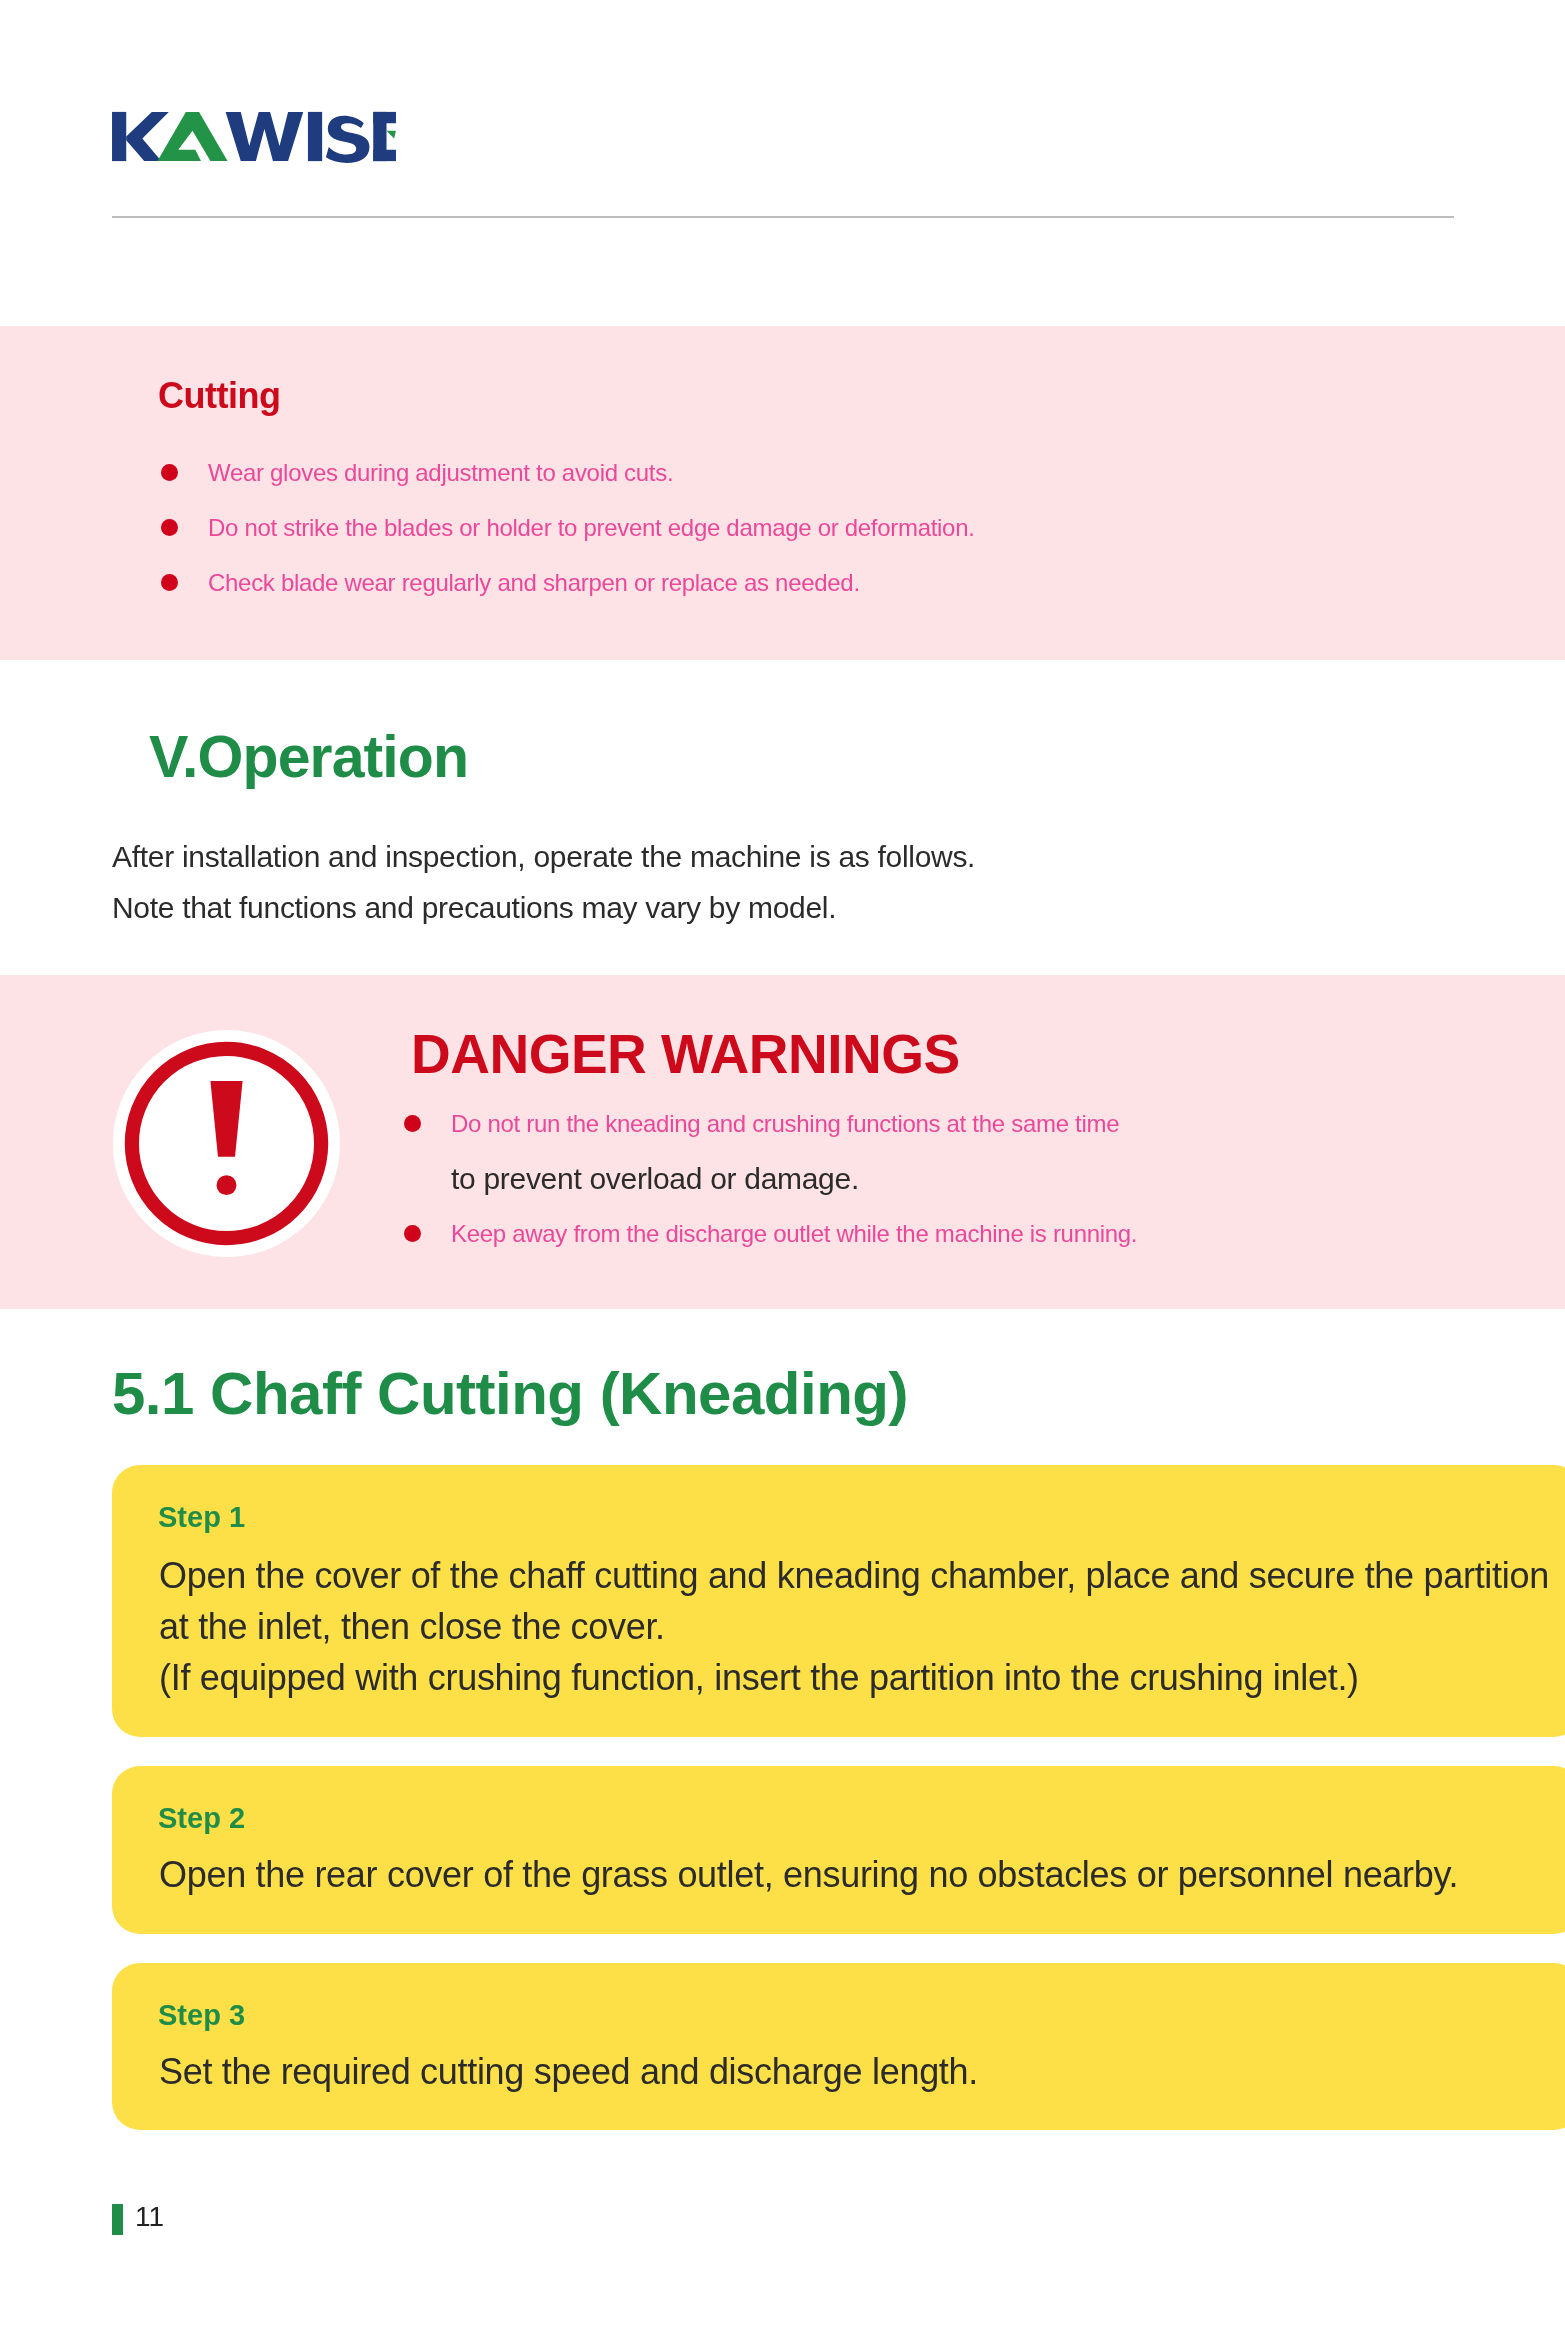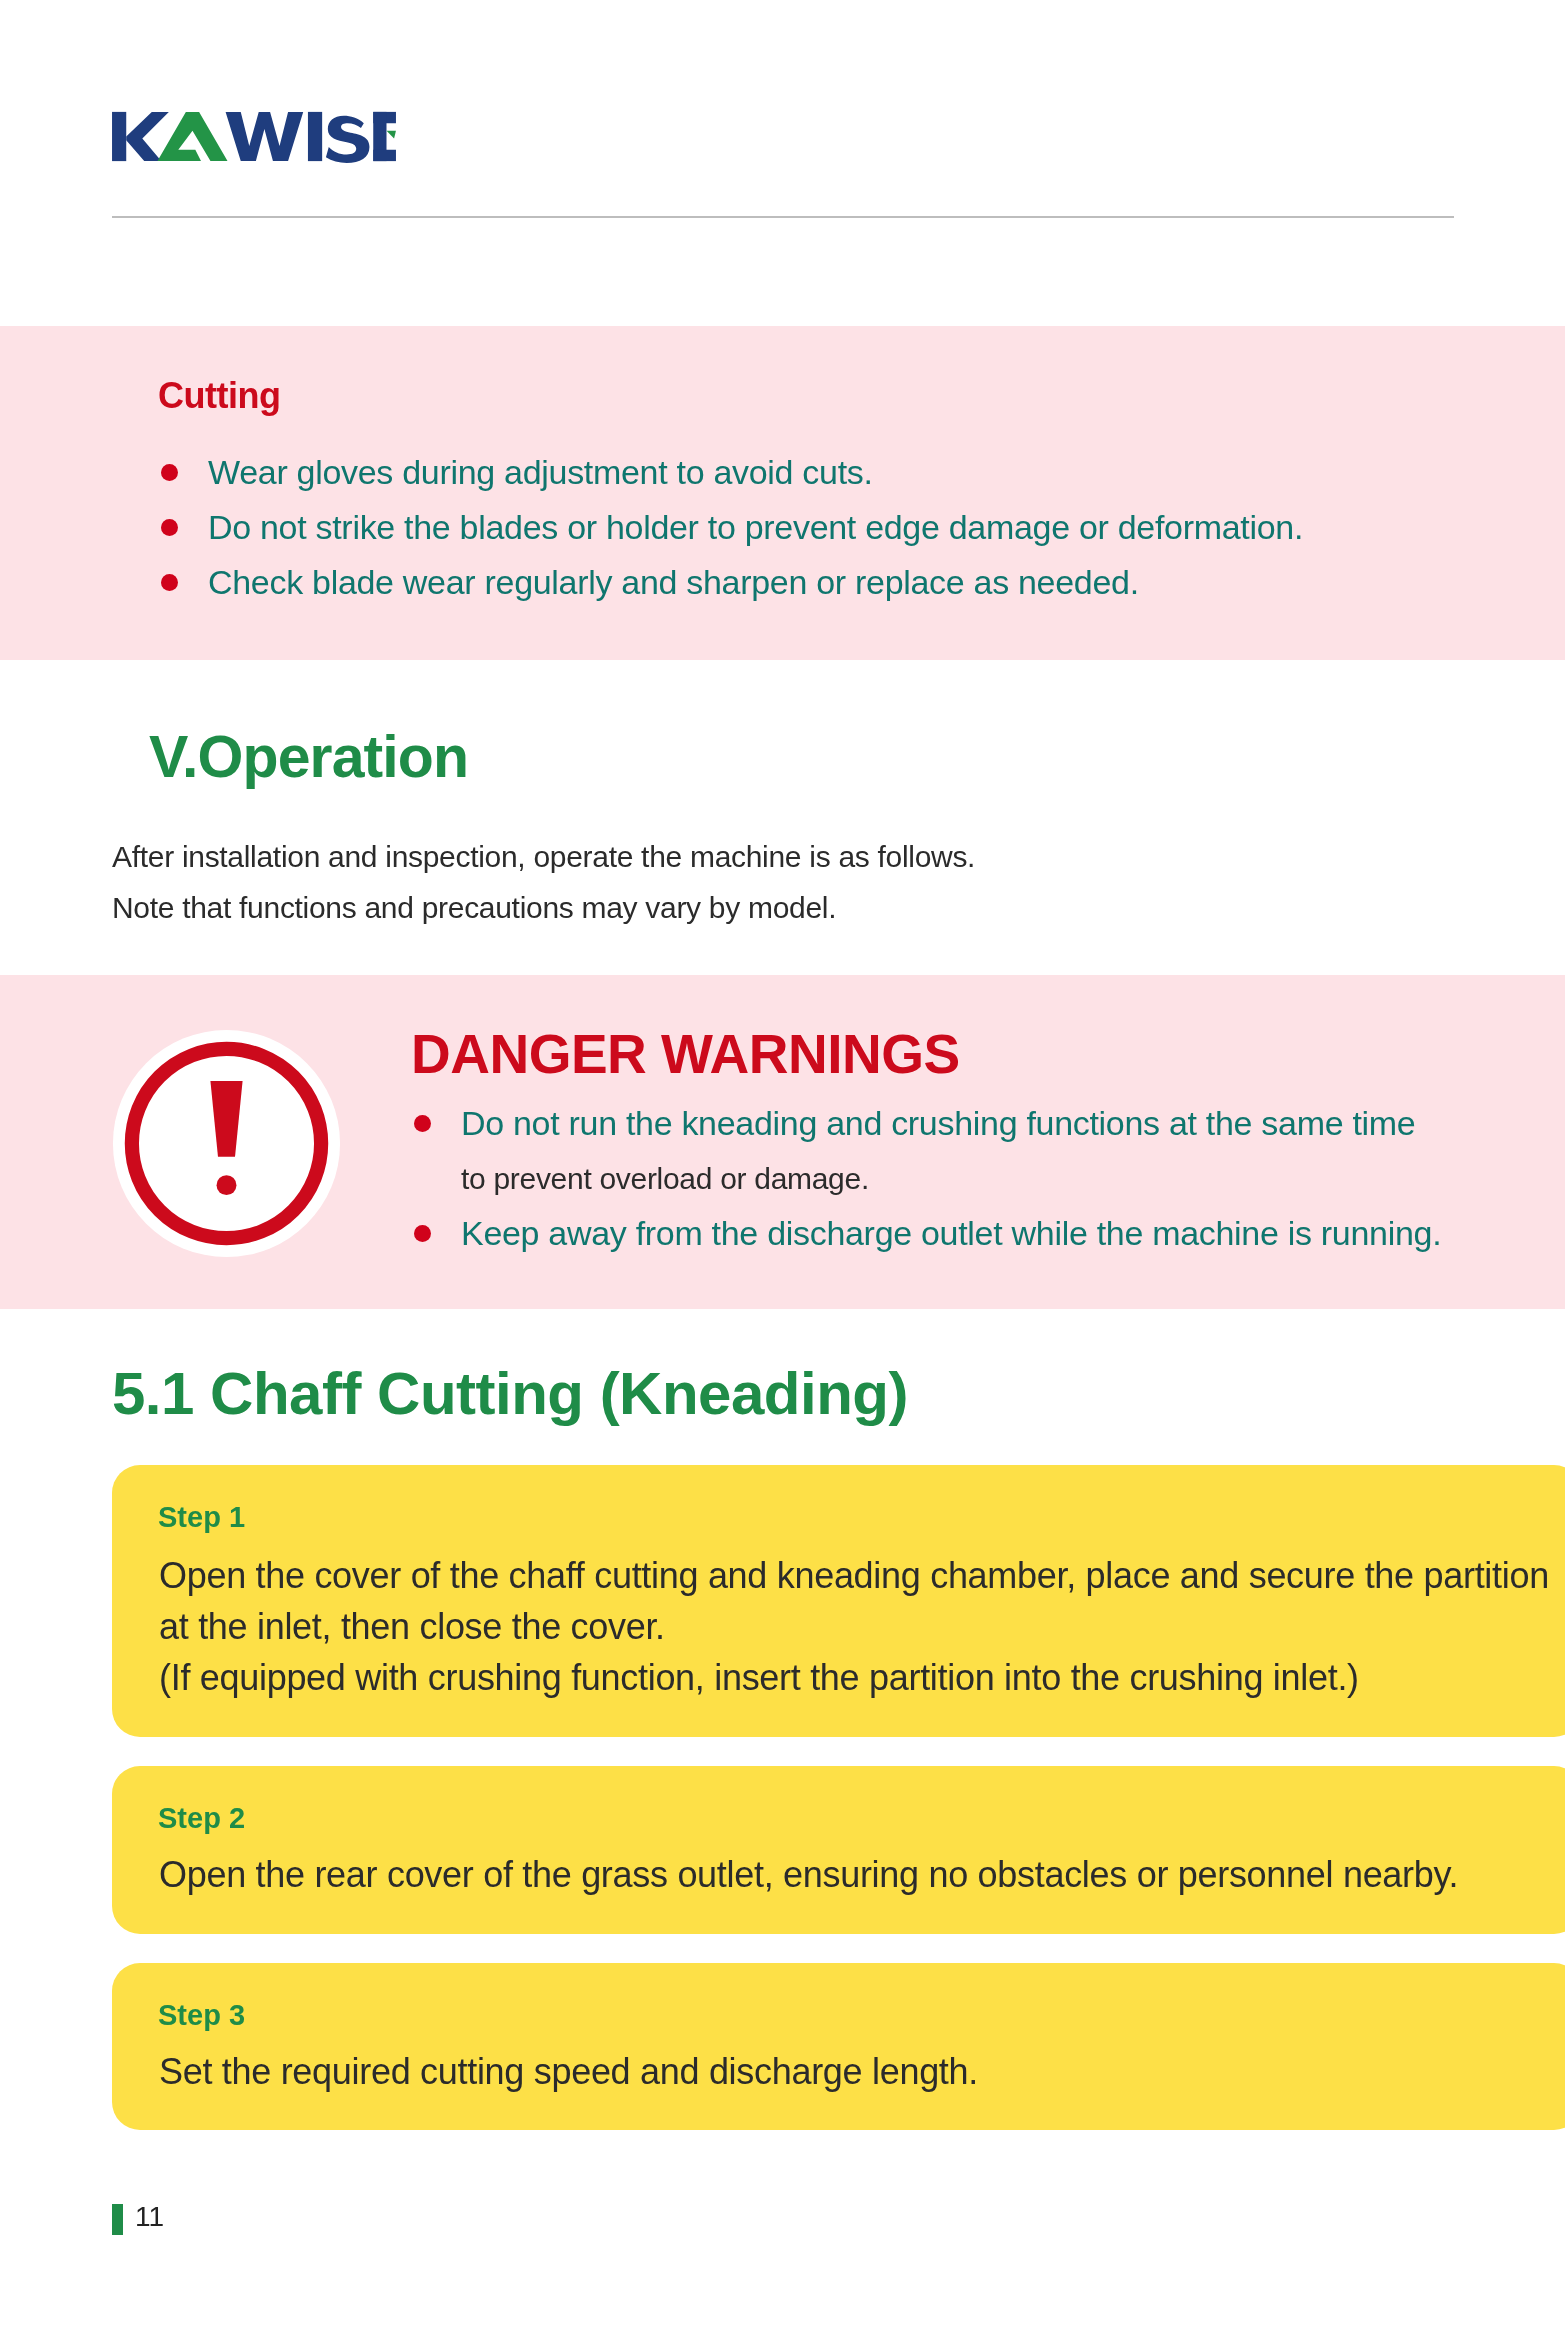--- a/index.html
+++ b/index.html
@@ -15,40 +15,40 @@
 
   .pink-band { left: 0; width: 1565px; background: #fde2e6; }
   .cautions-band { top: 326px; height: 334px; }
   .danger-band { top: 975px; height: 334px; }
 
   .cautions-title {
     left: 158px; top: 375px; font-size: 36px; font-weight: bold; color: #cc0a1c;
     letter-spacing: -0.5px; white-space: nowrap;
   }
   .bullet-list { margin: 0; padding: 0; list-style: none; }
-  .bullet-item { position: relative; padding-left: 50px; font-size: 34px; line-height: 55px; color: #0f766e; white-space: nowrap; letter-spacing: -0.3px; }
+  .bullet-item { position: relative; padding-left: 50px; font-size: 24px; line-height: 55px; color: #ec4899; white-space: nowrap; letter-spacing: -0.3px; }
   .bullet-dot {
     position: absolute; left: 2.8px; top: 19px; width: 17px; height: 17px;
     border-radius: 50%; background: #d0021b;
   }
   .cautions-list { left: 158px; top: 445px; }
 
   .section-title {
     left: 112px; top: 723px; font-size: 59px; font-weight: bold; color: #1f8c48;
     letter-spacing: -0.9px; white-space: nowrap; margin-left: 37px;
   }
   .intro { left: 112px; top: 831px; font-size: 30px; line-height: 51px; color: #2b2b2b; letter-spacing: -0.3px; }
   .intro div { white-space: nowrap; }
 
   .danger-icon { left: 112px; top: 1029px; width: 229px; height: 229px; }
   .danger-title {
     left: 411px; top: 1022px; font-size: 55px; font-weight: bold; color: #cc0a1c;
     letter-spacing: -0.5px; white-space: nowrap;
   }
-  .danger-list { left: 411px; top: 1096px; }
+  .danger-list { left: 401px; top: 1096px; }
   .danger-list .bullet-item { line-height: 55px; }
   .danger-list .cont { padding-left: 50px; font-size: 30px; line-height: 55px; white-space: nowrap; letter-spacing: -0.3px; }
 
   .subsection-title {
     left: 112px; top: 1359px; font-size: 60px; font-weight: bold; color: #1f8c48;
     letter-spacing: -0.5px; white-space: nowrap;
   }
 
   .step-card {
     left: 112px; width: 1470px; background: #fde047; border-radius: 28px;

